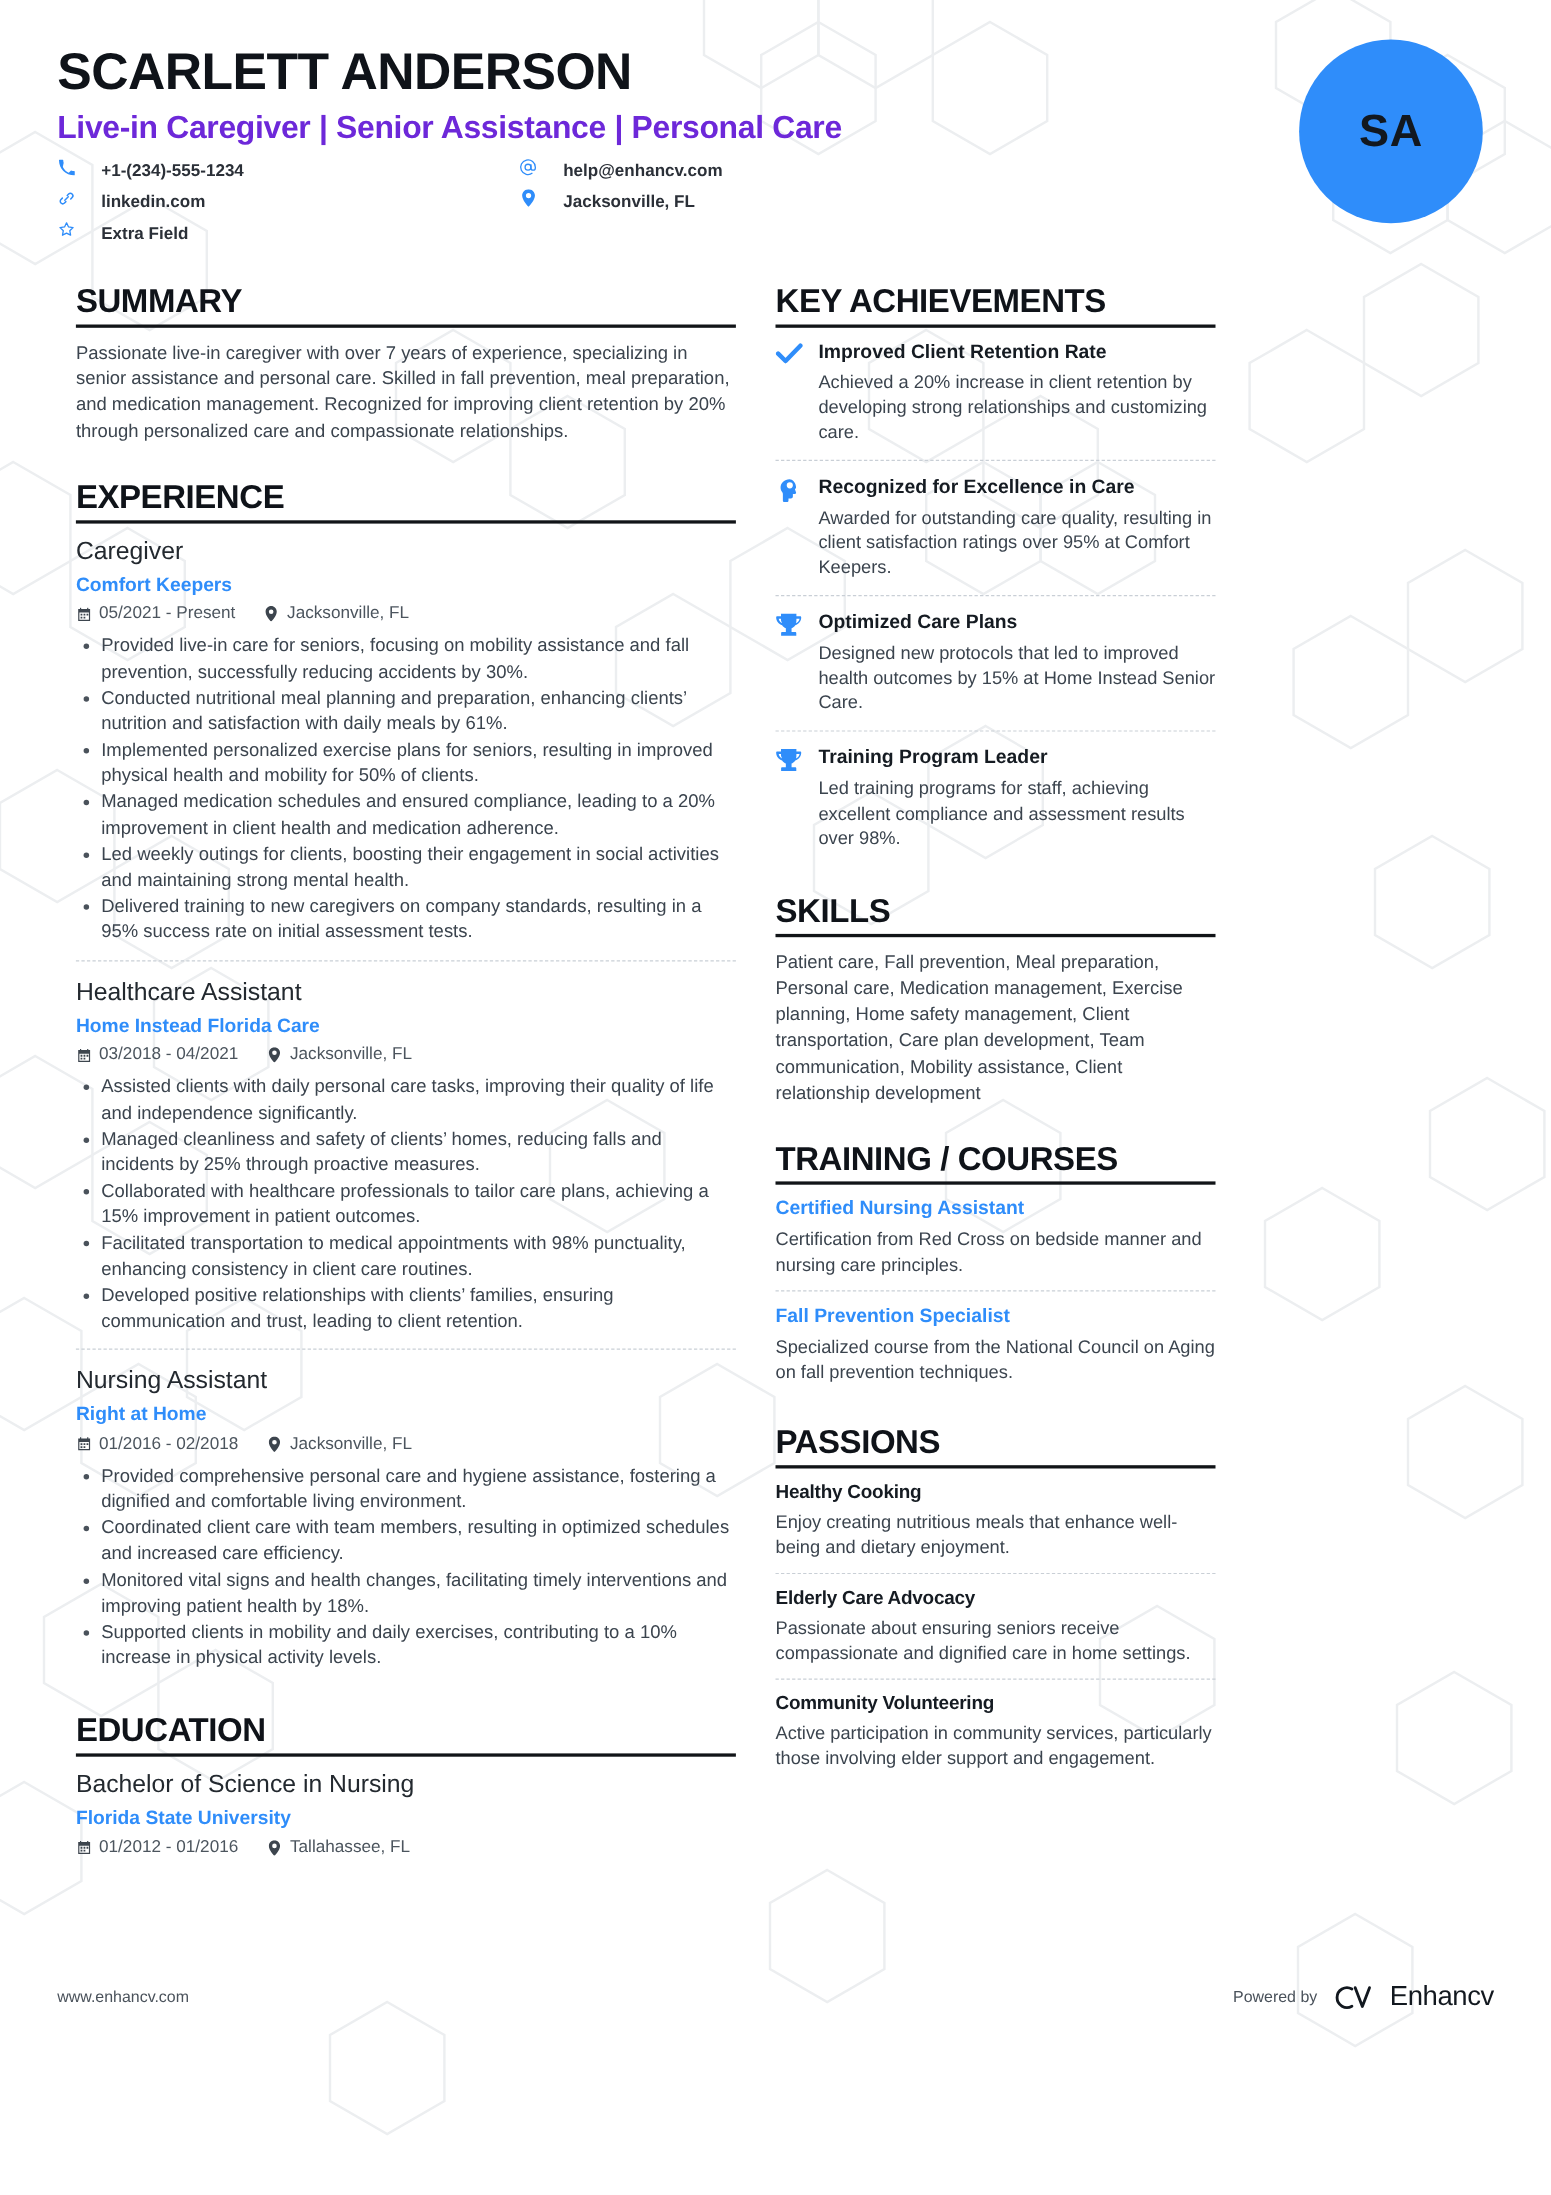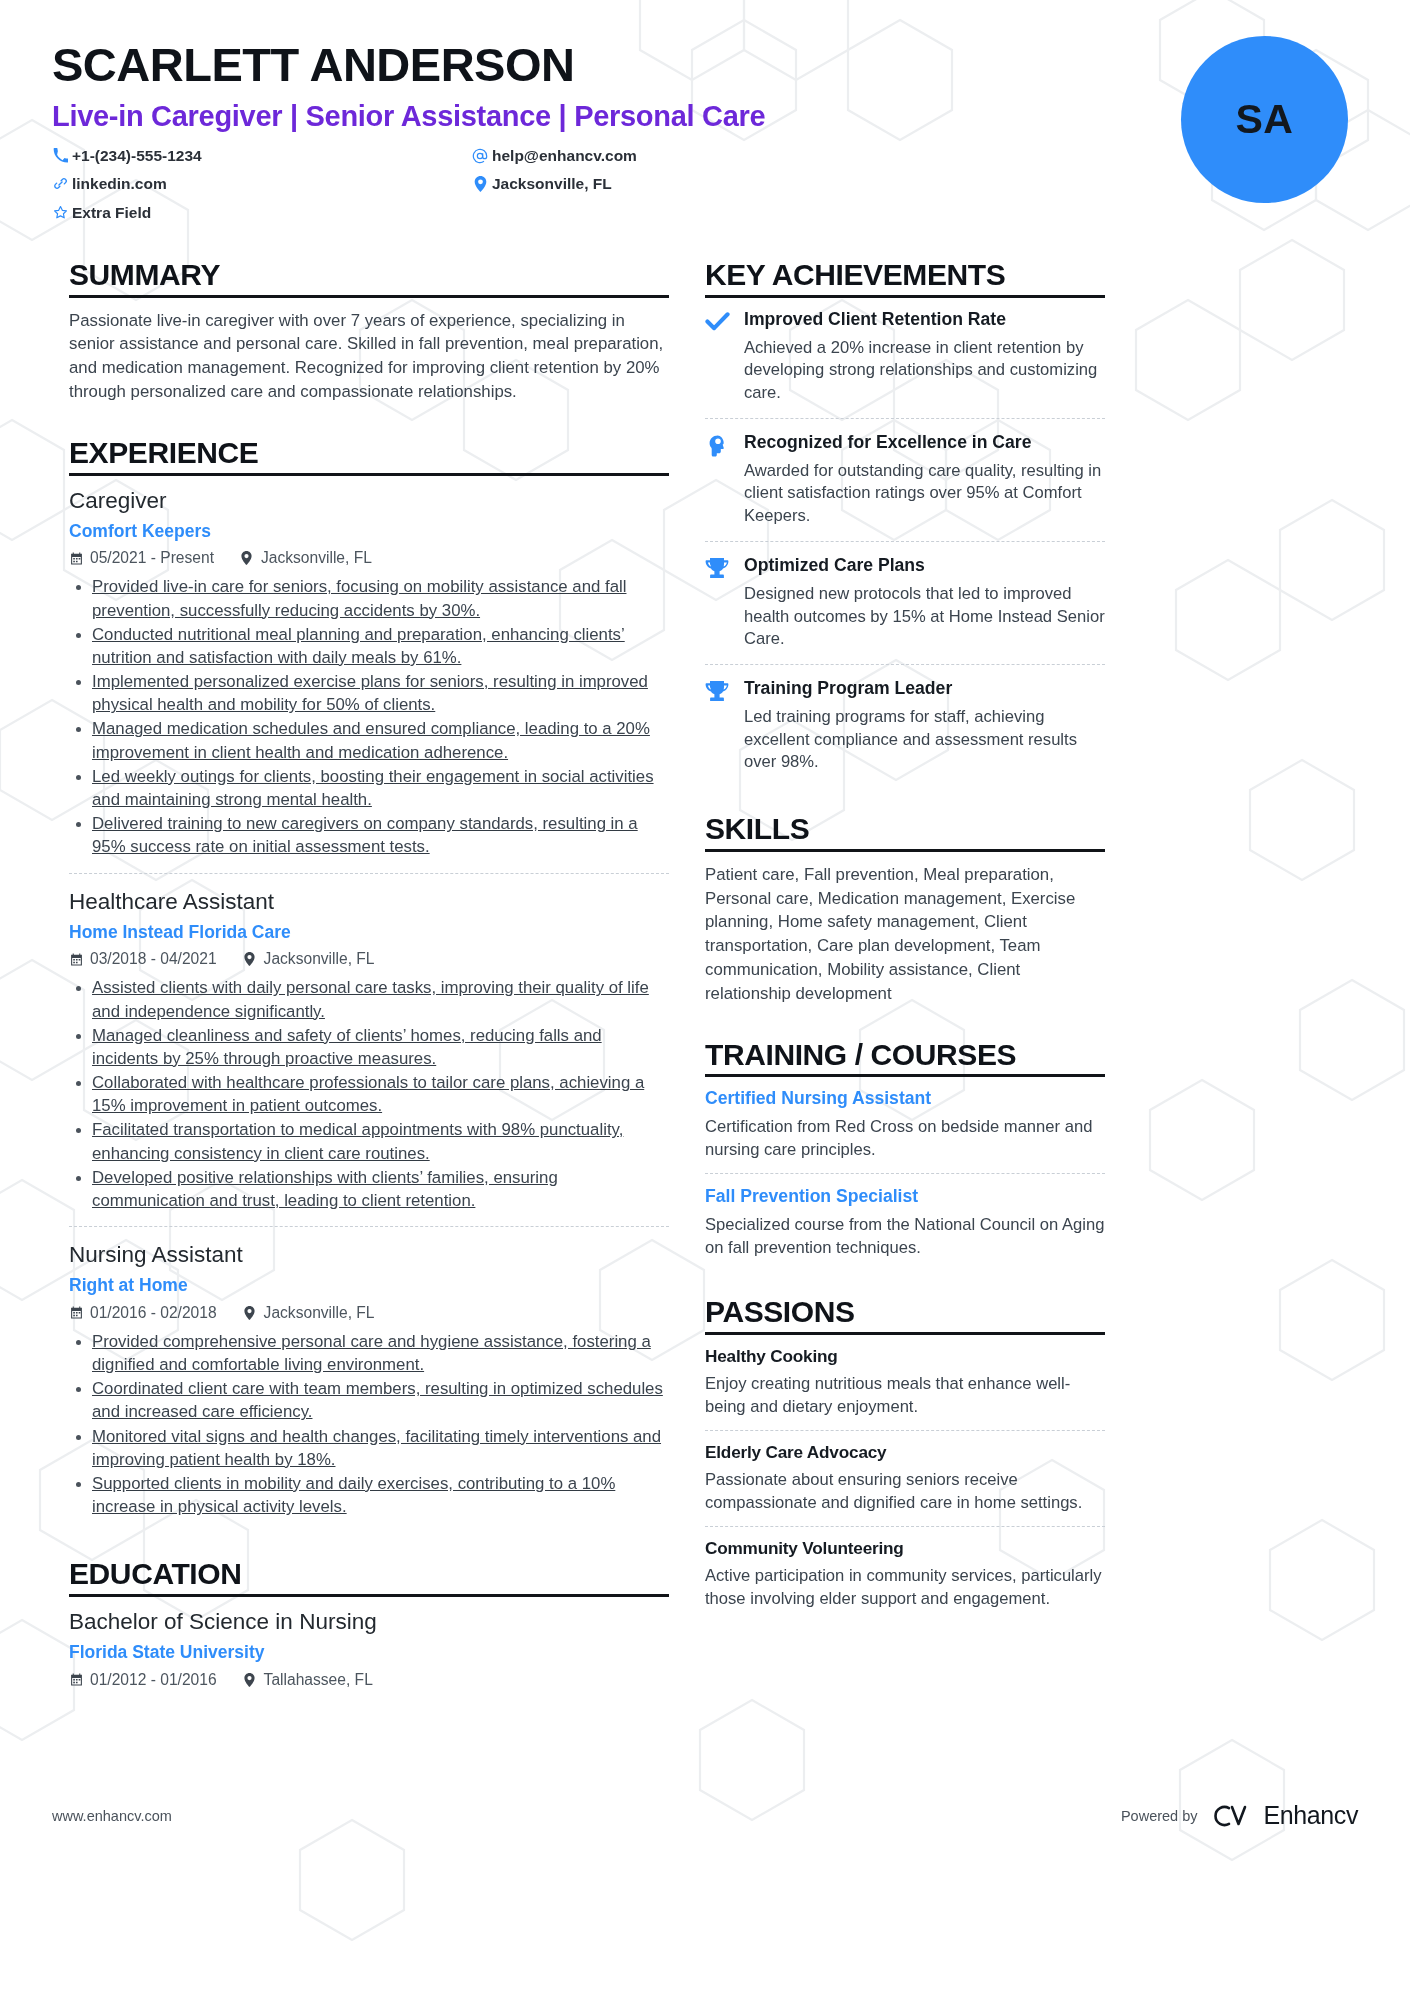--- a/index.html
+++ b/index.html
@@ -63,22 +63,21 @@
     margin-top: 11px;
     display: grid;
     grid-template-columns: 420px auto;
     row-gap: 5px;
     column-gap: 0px;
     max-width: 800px;
   }
 
   .contact-item {
     display: flex;
-    align-items: center;
-    gap: 4px;
+    gap: 24px;
     font-size: 15.5px;
     font-weight: 700;
     color: #2b3038;
     line-height: 1.5;
   }
 
   .contact-item .ci-icon {
     width: 16px;
     height: 16px;
     flex: 0 0 16px;
@@ -177,21 +176,20 @@
     flex: 0 0 14px;
     color: #3d454e;
     display:flex; align-items:center; justify-content:center;
   }
   .meta-cell .m-icon svg { display:block; }
 
   ul.bullets {
     margin-top: 8px;
     padding-left: 21px;
     list-style: none;
-    text-decoration: underline;
   }
   ul.bullets li {
     position: relative;
     font-size: 16.8px;
     line-height: 1.38;
     color: #3b444e;
     padding-left: 2px;
     margin-bottom: 1px;
   }
   ul.bullets li::before {

